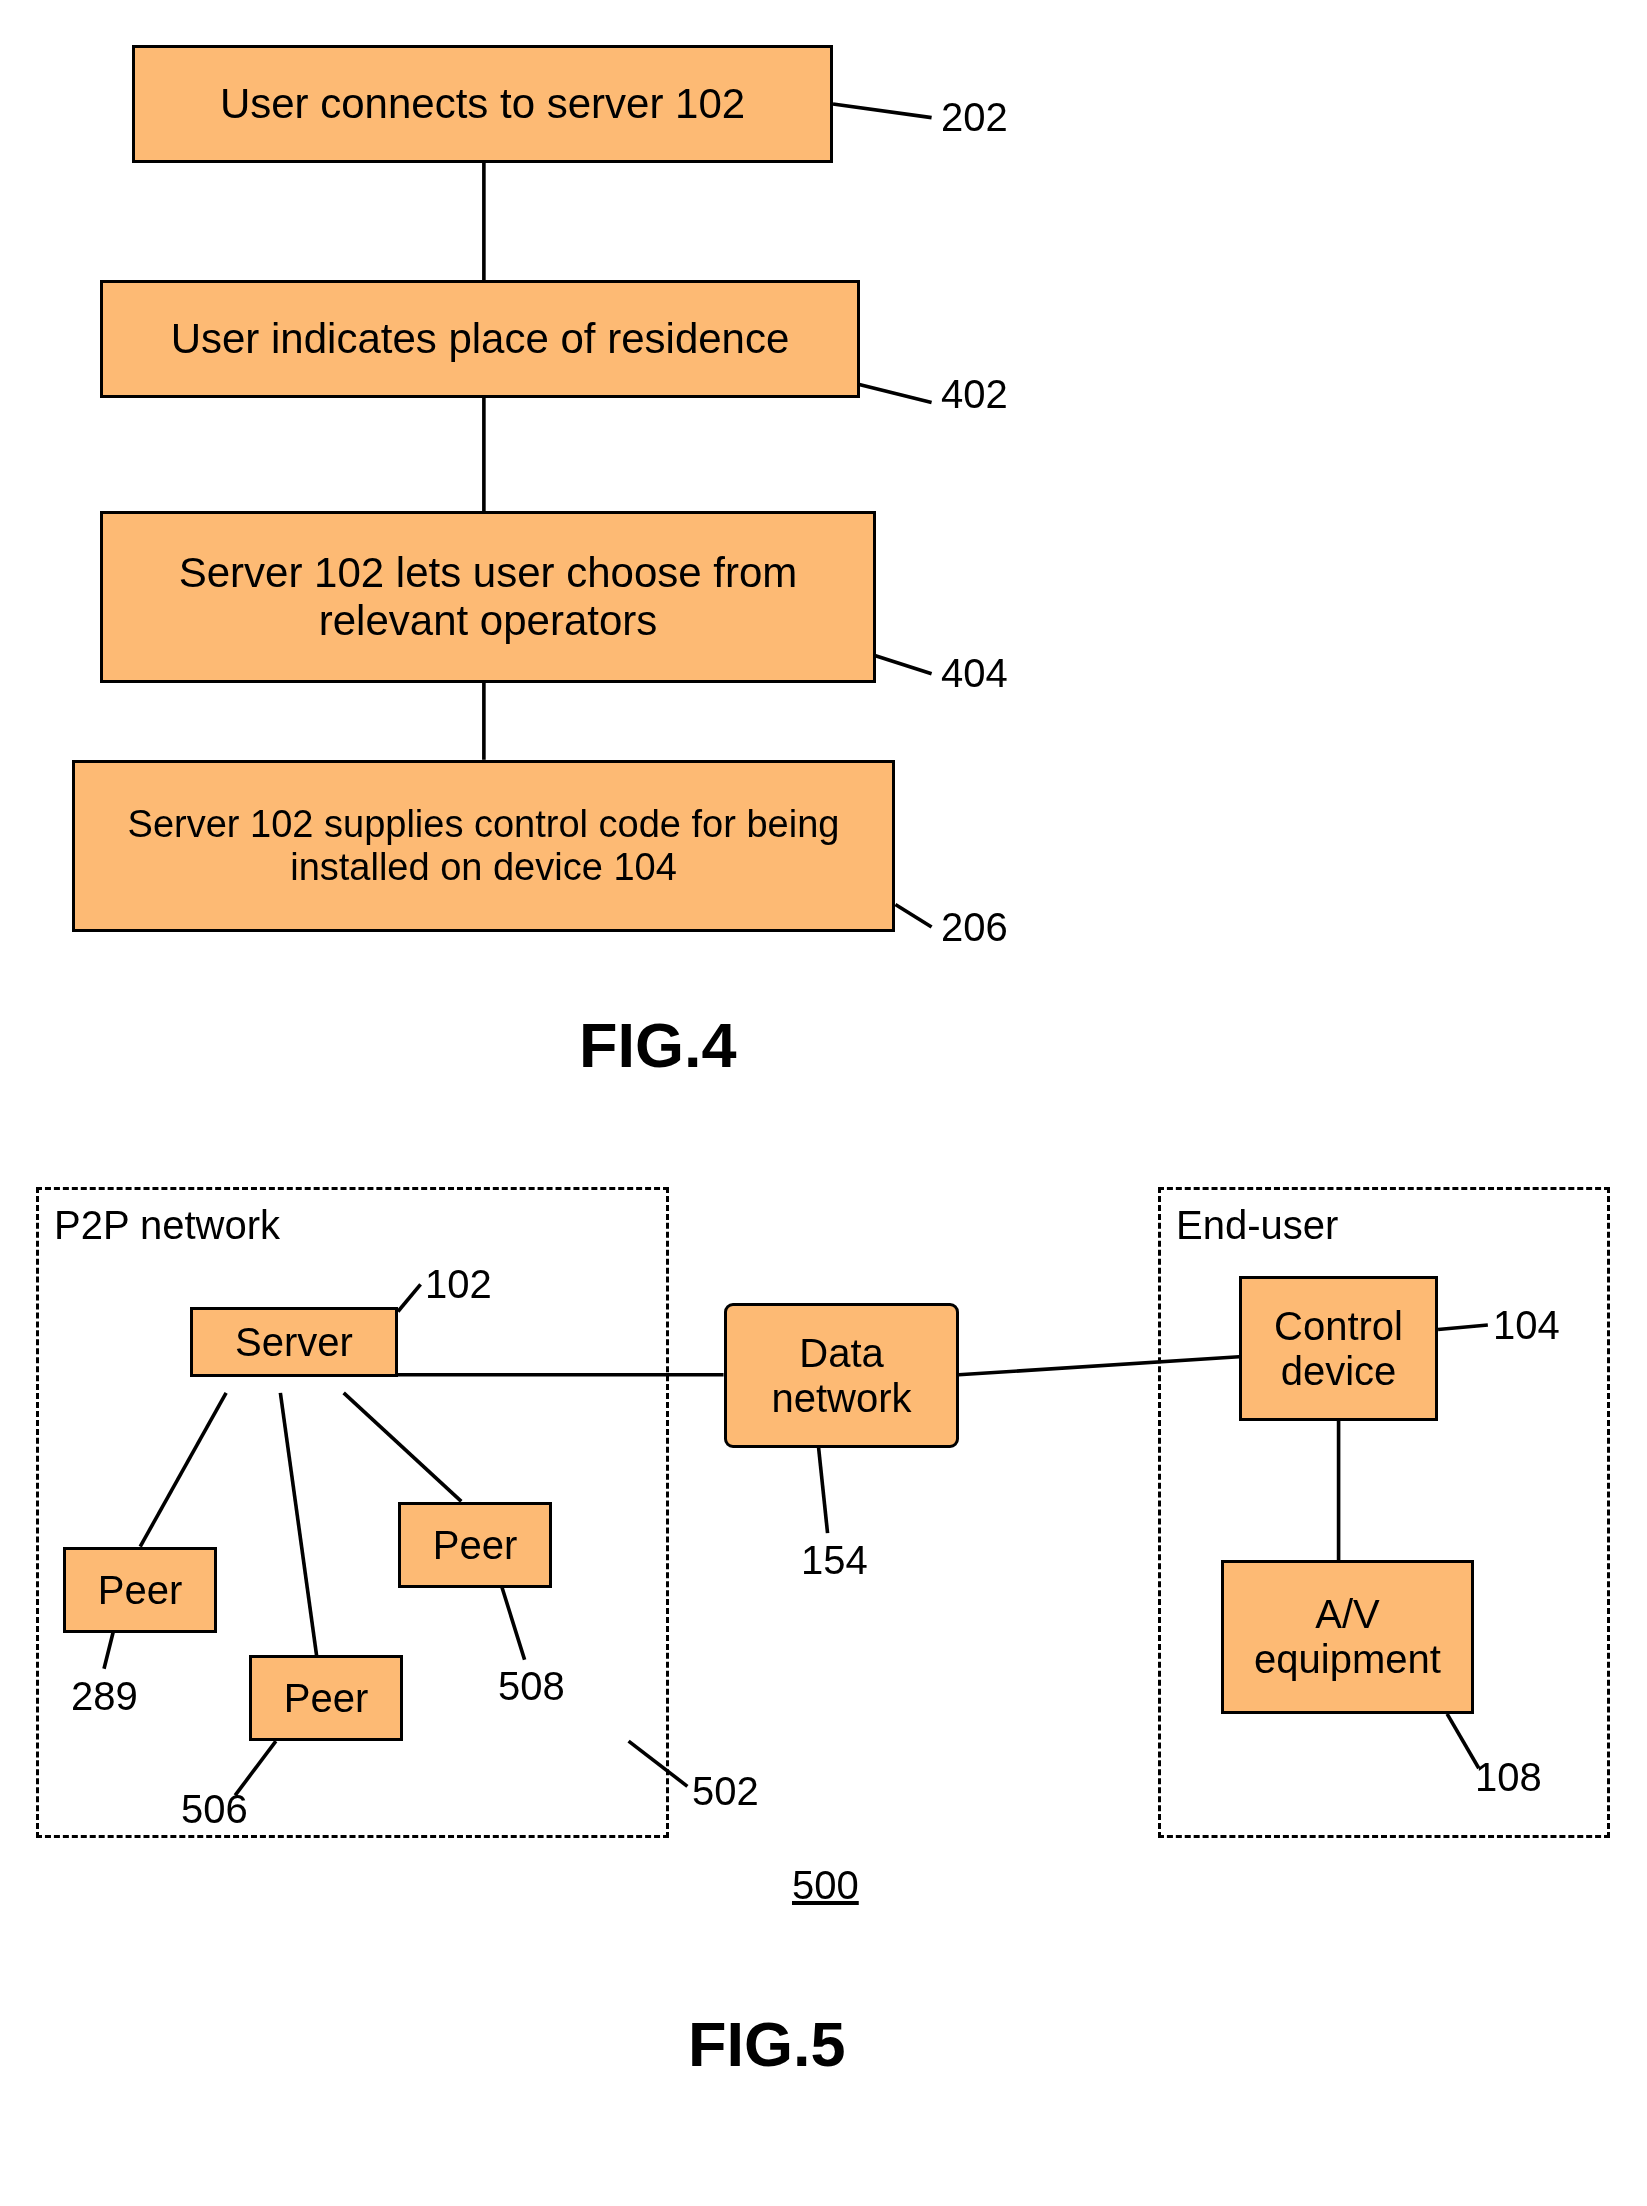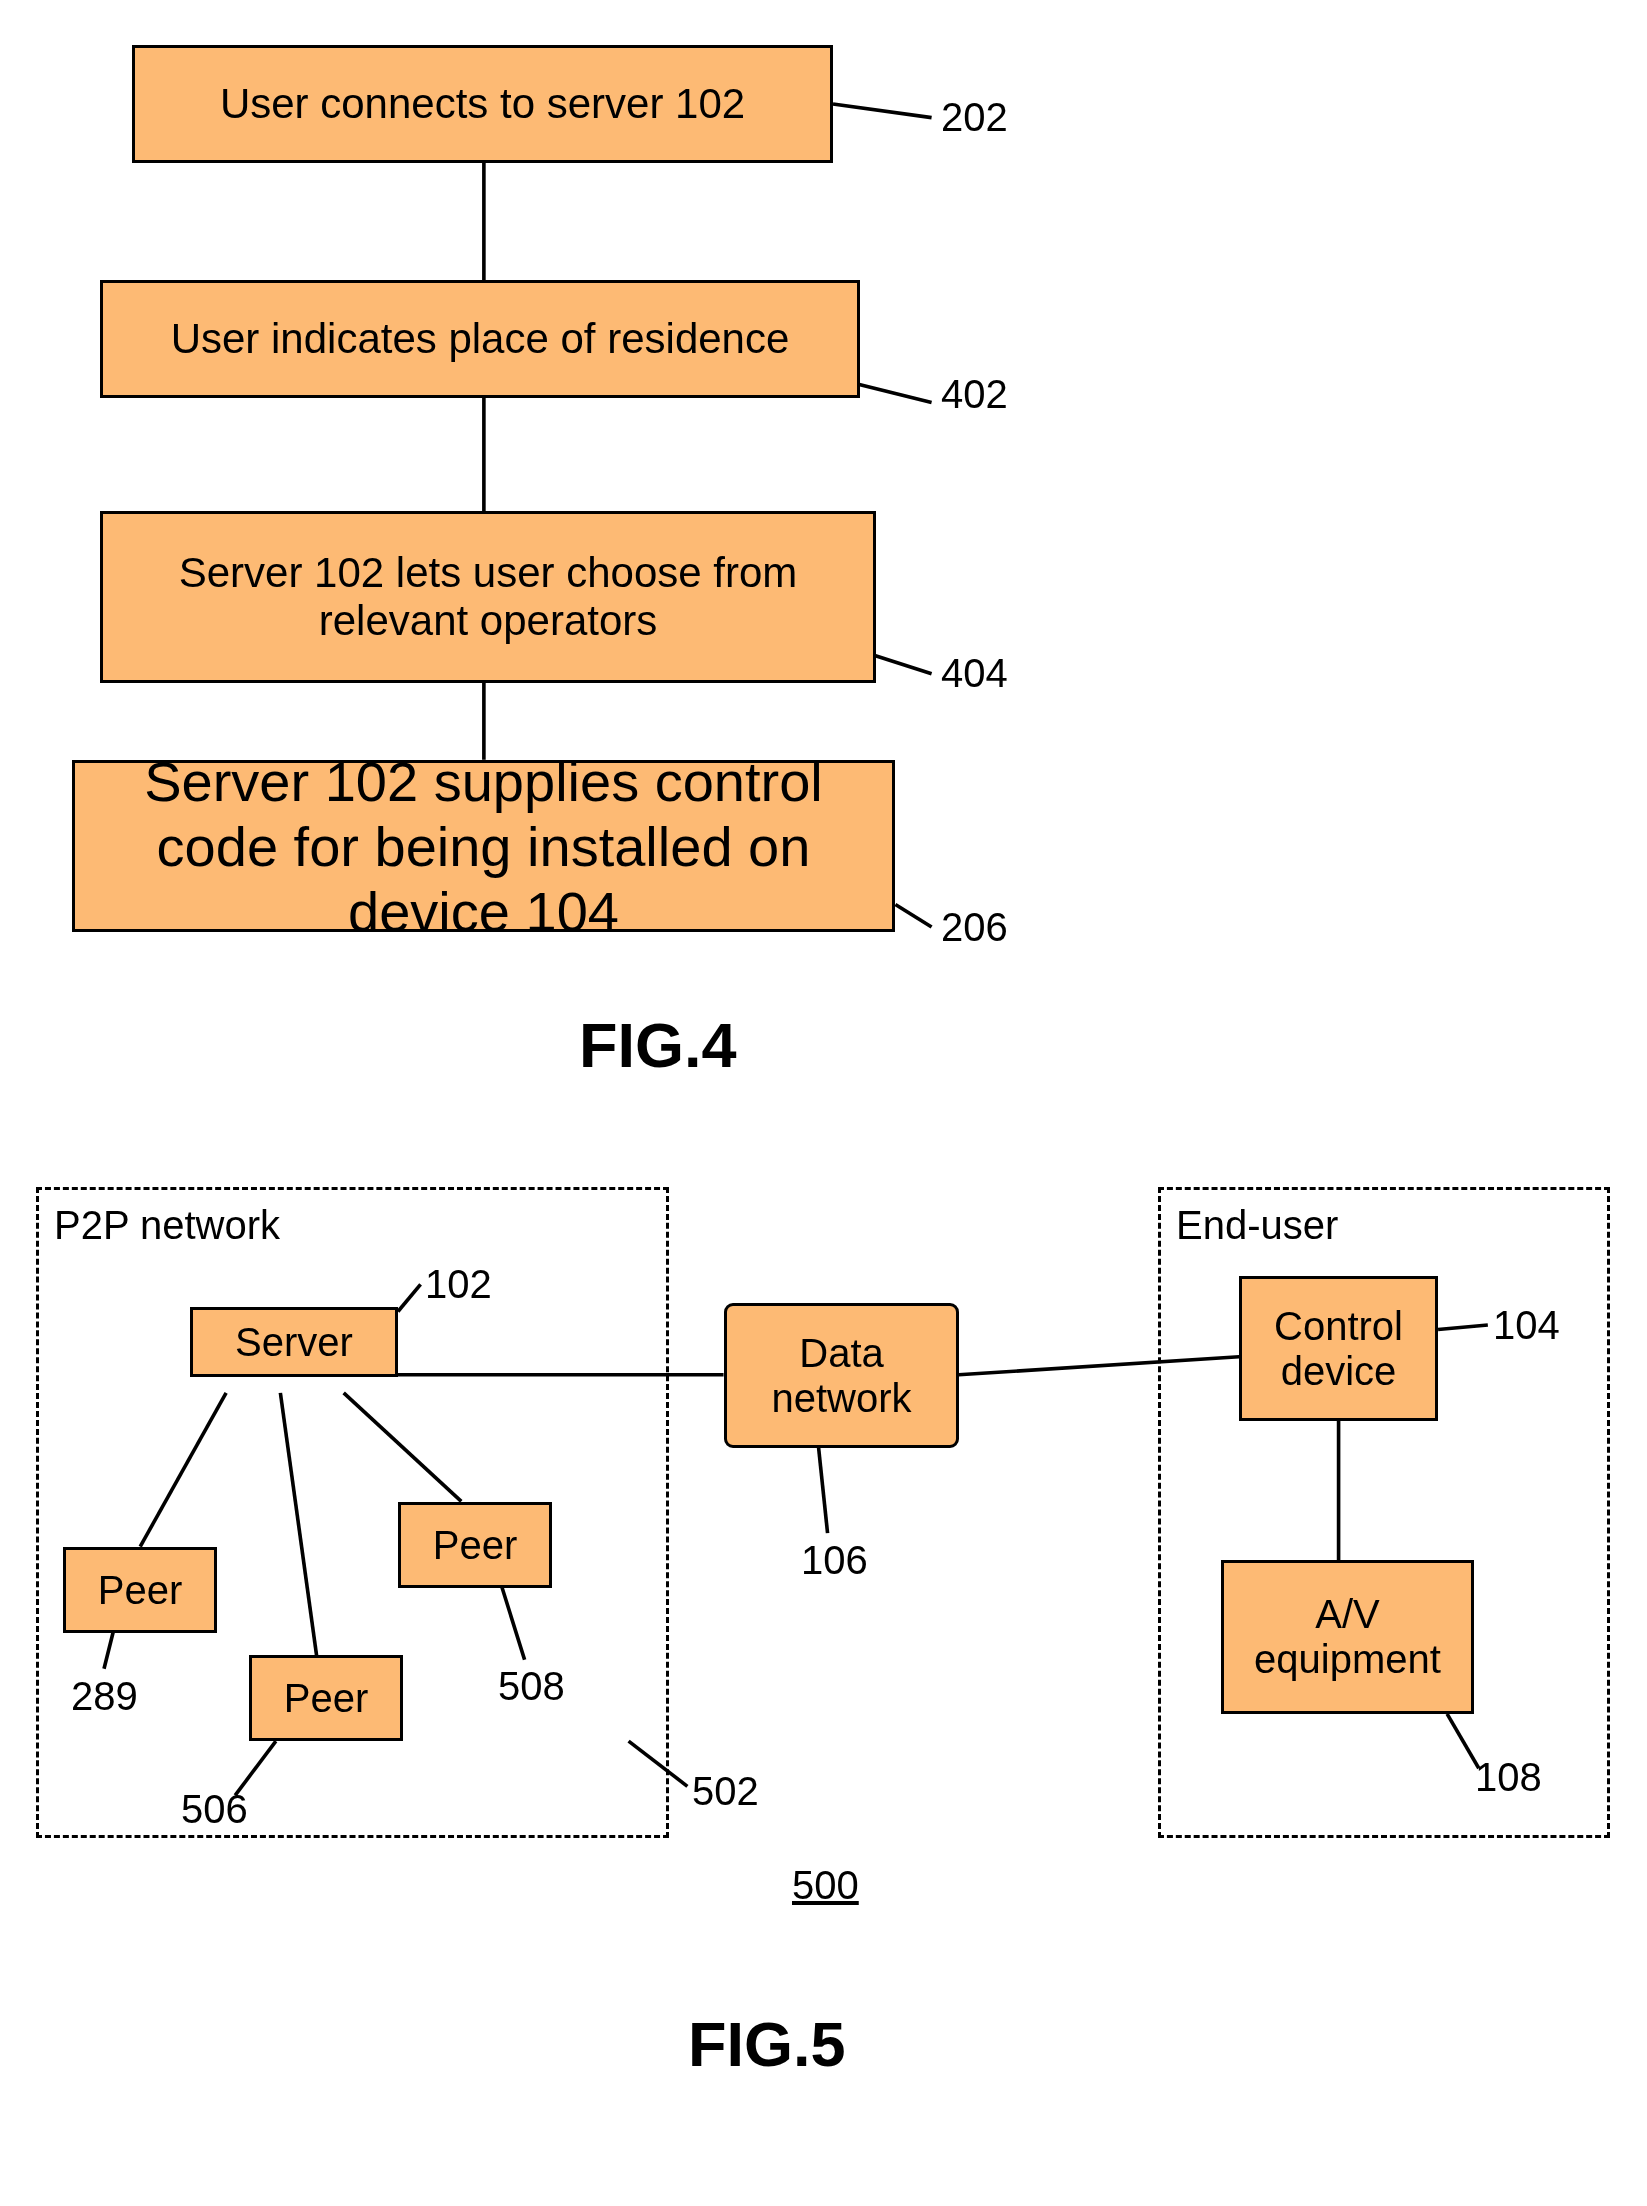--- a/index.html
+++ b/index.html
@@ -56,21 +56,21 @@
 </div>
 
 <div class="box" style="left:100px; top:280px; width:760px; height:118px; font-size:42px;">
   <span>User indicates place of residence</span>
 </div>
 
 <div class="box" style="left:100px; top:511px; width:776px; height:172px; font-size:42px; padding:0 27px;">
   <span>Server 102 lets user choose from relevant operators</span>
 </div>
 
-<div class="box" style="left:72px; top:760px; width:823px; height:172px; font-size:56px; padding:0 27px;">
+<div class="box" style="left:72px; top:760px; width:823px; height:172px; font-size:38px; padding:0 27px;">
   <span>Server 102 supplies control code for being installed on device 104</span>
 </div>
 
 <div class="ref" style="left:941px; top:95px;">202</div>
 <div class="ref" style="left:941px; top:372px;text-align:center;">402</div>
 <div class="ref" style="left:941px; top:651px;">404</div>
 <div class="ref" style="left:941px; top:905px;">206</div>
 
 <svg class="lines" width="1647" height="2206" viewBox="0 0 1821 2439">
 
@@ -93,21 +93,21 @@
 <div class="label" style="left:1176px; top:1203px;">End-user</div>
 
 <div class="box" style="left:190px; top:1307px; width:208px; height:70px; font-size:40px;text-align:right;">
   <span>Server</span>
 </div>
 <div class="ref" style="left:425px; top:1262px;">102</div>
 
 <div class="box" style="left:724px; top:1303px; width:235px; height:145px; font-size:40px; padding:0 9px;border-radius:9px;">
   <span>Data network</span>
 </div>
-<div class="ref" style="left:801px; top:1538px;">106</div>
+<div class="ref" style="left:801px; top:1538px;">154</div>
 
 <div class="box" style="left:1239px; top:1276px; width:199px; height:145px; font-size:40px; padding:4px 9px;">
   <span>Control device</span>
 </div>
 <div class="ref" style="left:1493px; top:1303px;">104</div>
 
 <div class="box" style="left:1221px; top:1560px; width:253px; height:154px; font-size:40px; padding:0 9px;">
   <span>A/V equipment</span>
 </div>
 <div class="ref" style="left:1475px; top:1755px;">108</div>

